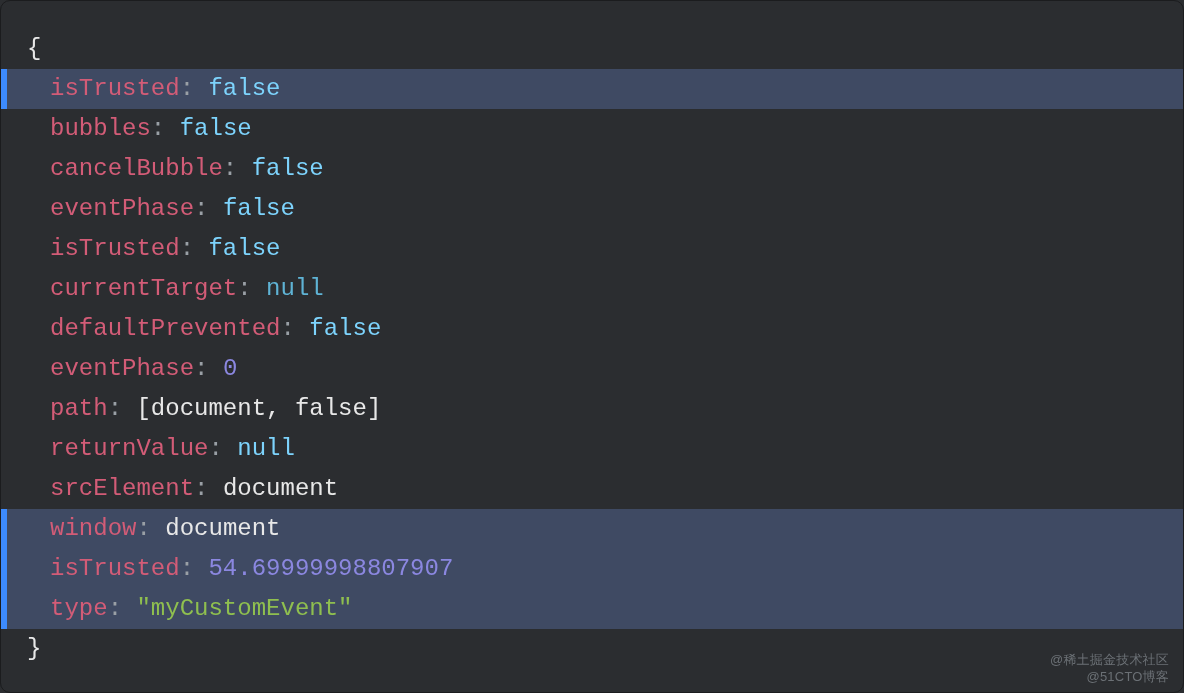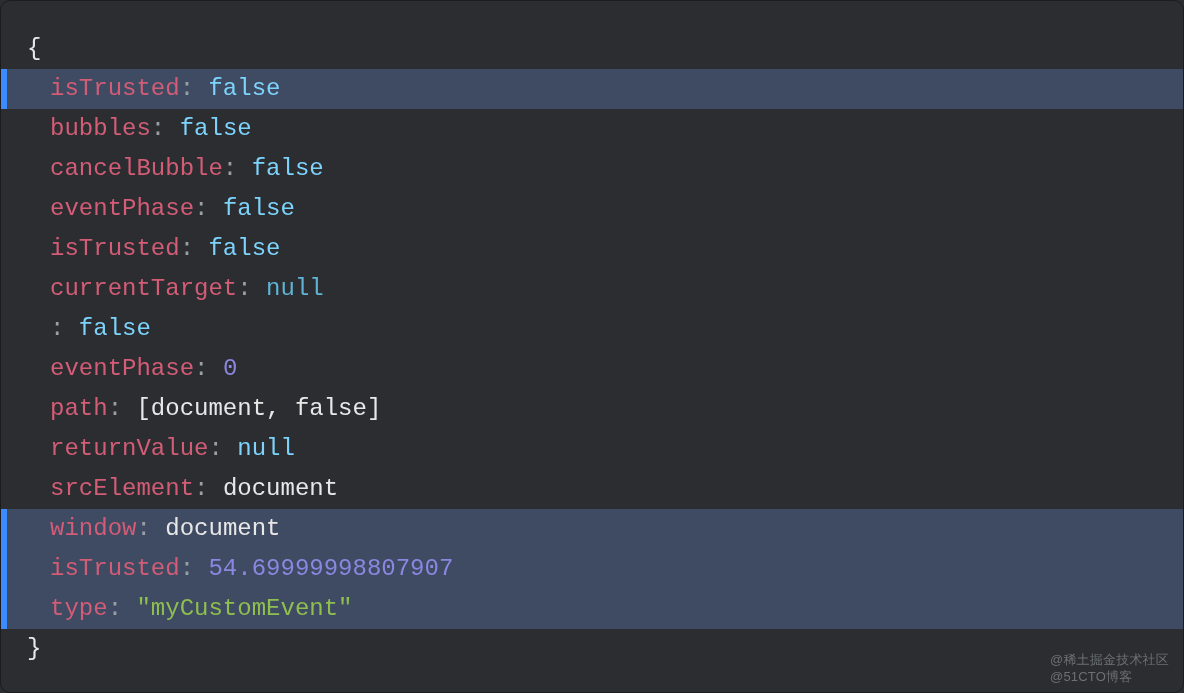--- a/index.html
+++ b/index.html
@@ -46,20 +46,21 @@
     .tok-colon   { color: #9aa0a6; }
     .tok-white   { color: #e8e8e8; }
     .tok-bool    { color: #7dd3fc; }
     .tok-null    { color: #5fb3d5; }
     .tok-num     { color: #8b87e0; }
     .tok-str     { color: #8fbf4f; }
     .watermark {
       position: absolute;
       right: 14px;
       bottom: 6px;
+      text-align: right;
       font-family: "Helvetica Neue", Arial, sans-serif;
       font-size: 13px;
       line-height: 1.35;
       color: #6b7075;
       letter-spacing: .2px;
       pointer-events: none;
     }
   </style>
 </head>
 <body>
@@ -70,21 +71,21 @@
     <span class="tok-brace">{</span>
   </div>
 
   <div id="lines-host">
       <div class="line hl"><span class="indent"></span><span class="tok-key">isTrusted</span><span class="tok-colon">: </span><span class="tok-bool">false</span></div>
       <div class="line"><span class="indent"></span><span class="tok-key">bubbles</span><span class="tok-colon">: </span><span class="tok-bool">false</span></div>
       <div class="line"><span class="indent"></span><span class="tok-key">cancelBubble</span><span class="tok-colon">: </span><span class="tok-bool">false</span></div>
       <div class="line"><span class="indent"></span><span class="tok-key">eventPhase</span><span class="tok-colon">: </span><span class="tok-bool">false</span></div>
       <div class="line"><span class="indent"></span><span class="tok-key">isTrusted</span><span class="tok-colon">: </span><span class="tok-bool">false</span></div>
       <div class="line"><span class="indent"></span><span class="tok-key">currentTarget</span><span class="tok-colon">: </span><span class="tok-null">null</span></div>
-      <div class="line"><span class="indent"></span><span class="tok-colon">: </span><span class="tok-bool">false</span></div>
+      <div class="line"><span class="indent"></span><span class="tok-key">defaultPrevented</span><span class="tok-colon">: </span><span class="tok-bool">false</span></div>
       <div class="line"><span class="indent"></span><span class="tok-key">eventPhase</span><span class="tok-colon">: </span><span class="tok-num">0</span></div>
       <div class="line"><span class="indent"></span><span class="tok-key">path</span><span class="tok-colon">: </span><span class="tok-white">[</span><span class="tok-white">document</span><span class="tok-white">, </span><span class="tok-white">false</span><span class="tok-white">]</span></div>
       <div class="line"><span class="indent"></span><span class="tok-key">returnValue</span><span class="tok-colon">: </span><span class="tok-bool">null</span></div>
       <div class="line"><span class="indent"></span><span class="tok-key">srcElement</span><span class="tok-colon">: </span><span class="tok-white">document</span></div>
       <div class="line hl"><span class="indent"></span><span class="tok-key">window</span><span class="tok-colon">: </span><span class="tok-white">document</span></div>
       <div class="line hl"><span class="indent"></span><span class="tok-key">isTrusted</span><span class="tok-colon">: </span><span class="tok-num">54.69999998807907</span></div>
       <div class="line hl"><span class="indent"></span><span class="tok-key">type</span><span class="tok-colon">: </span><span class="tok-str">"myCustomEvent"</span></div>
     </div>
 
   <div class="line">

